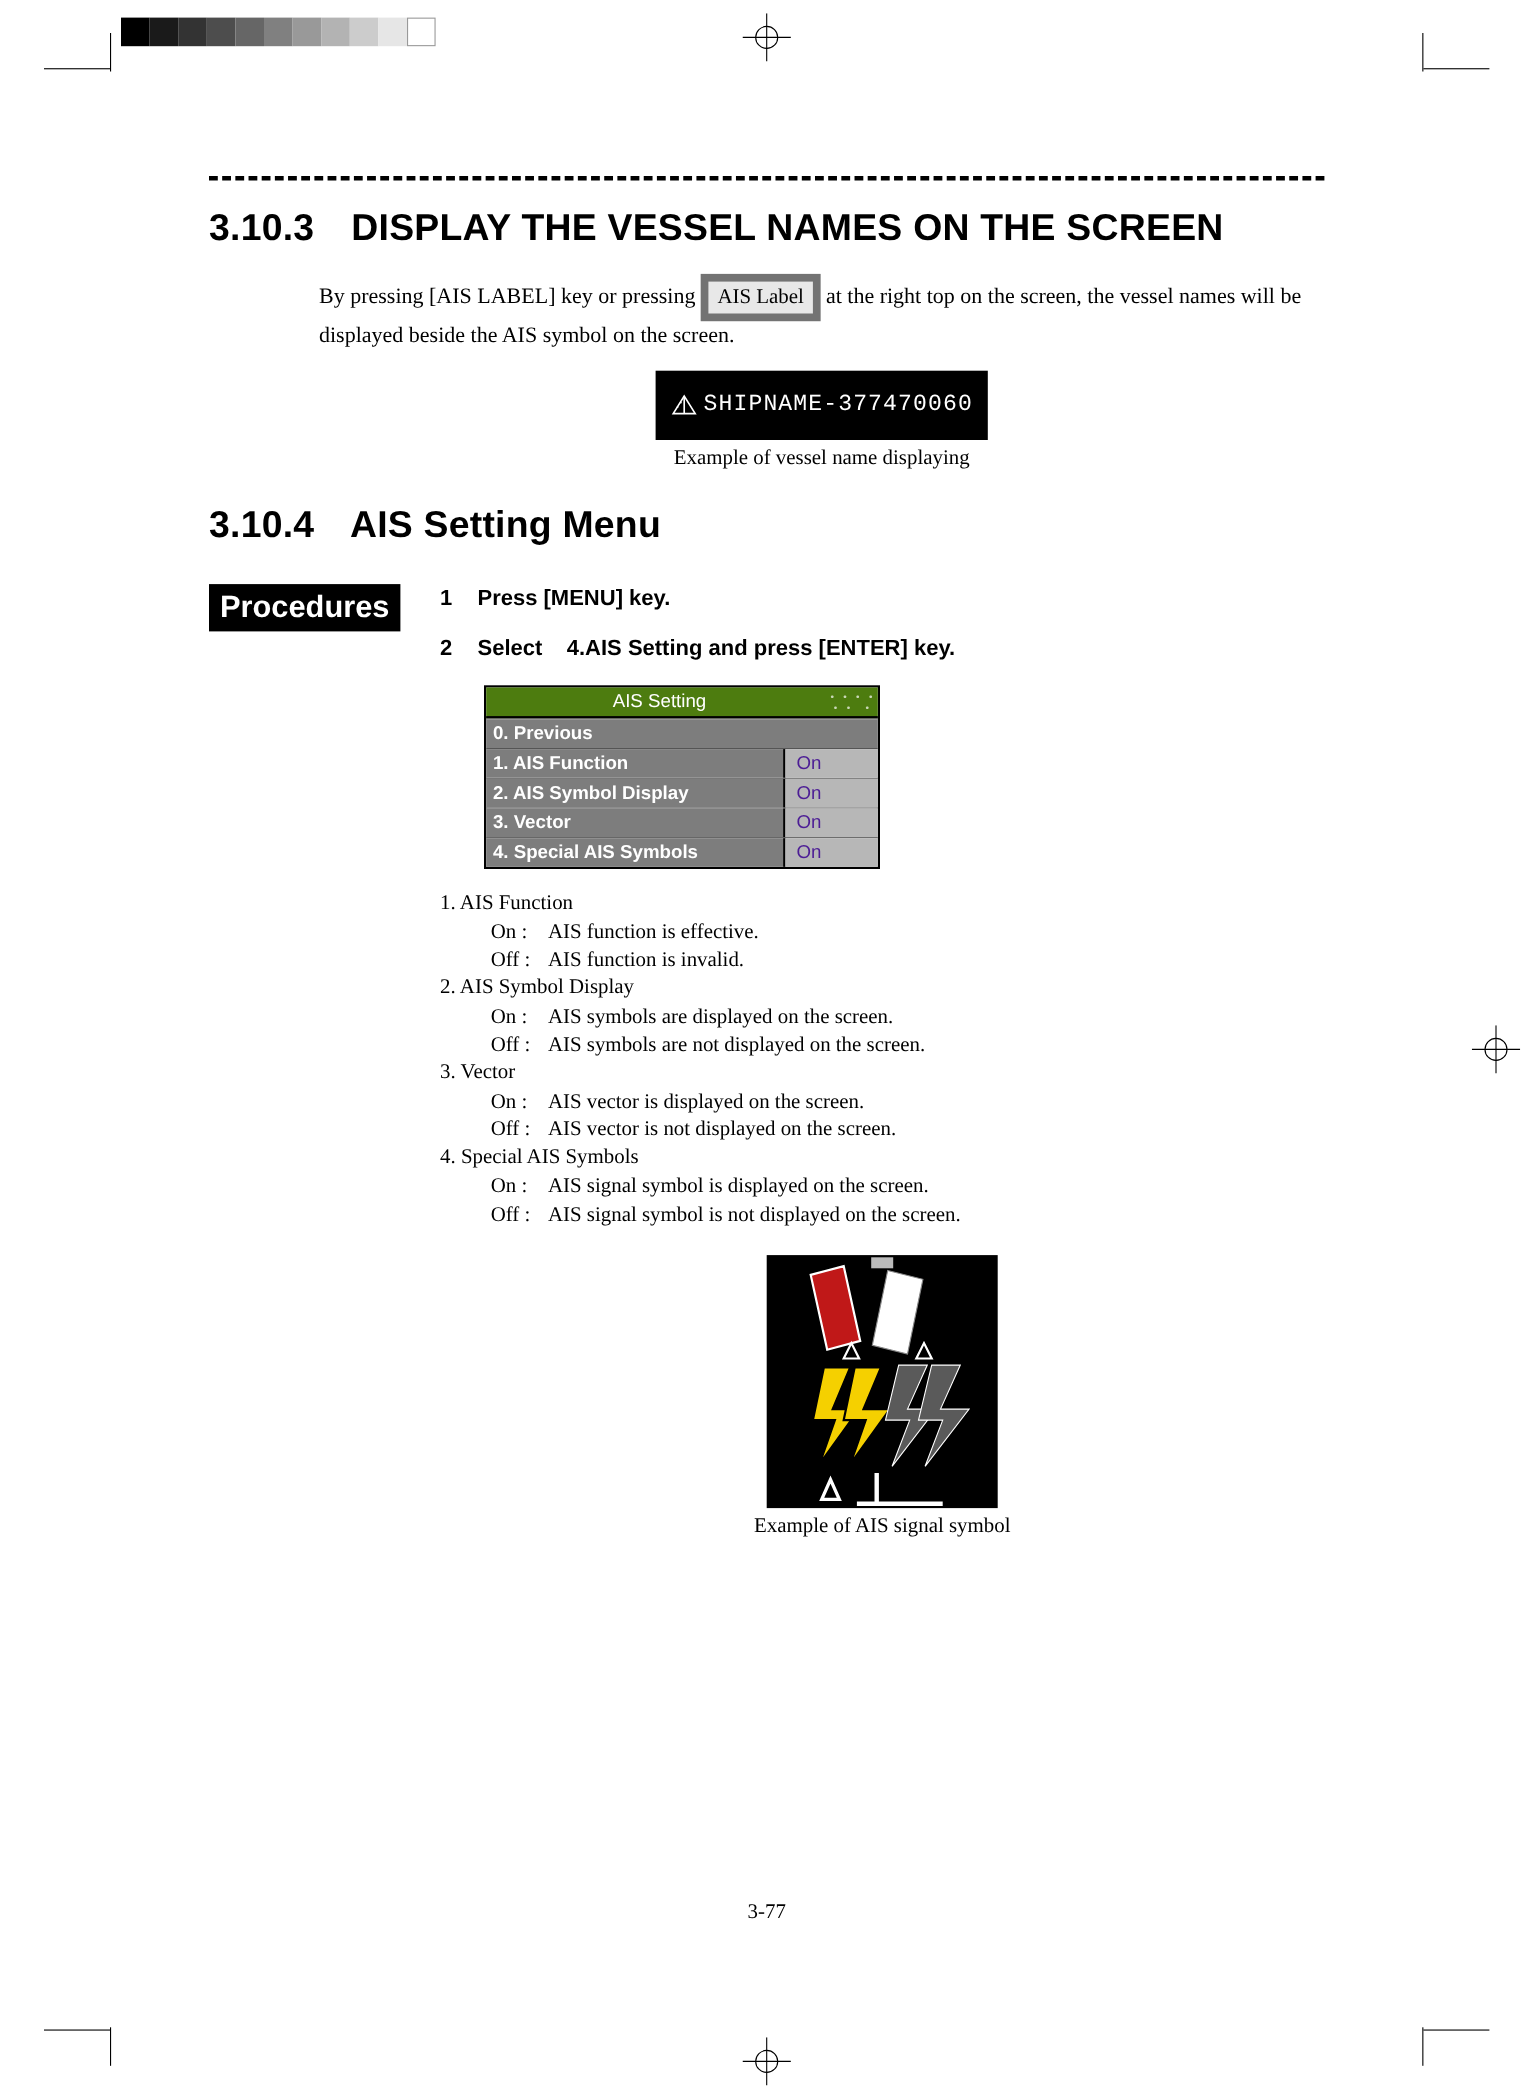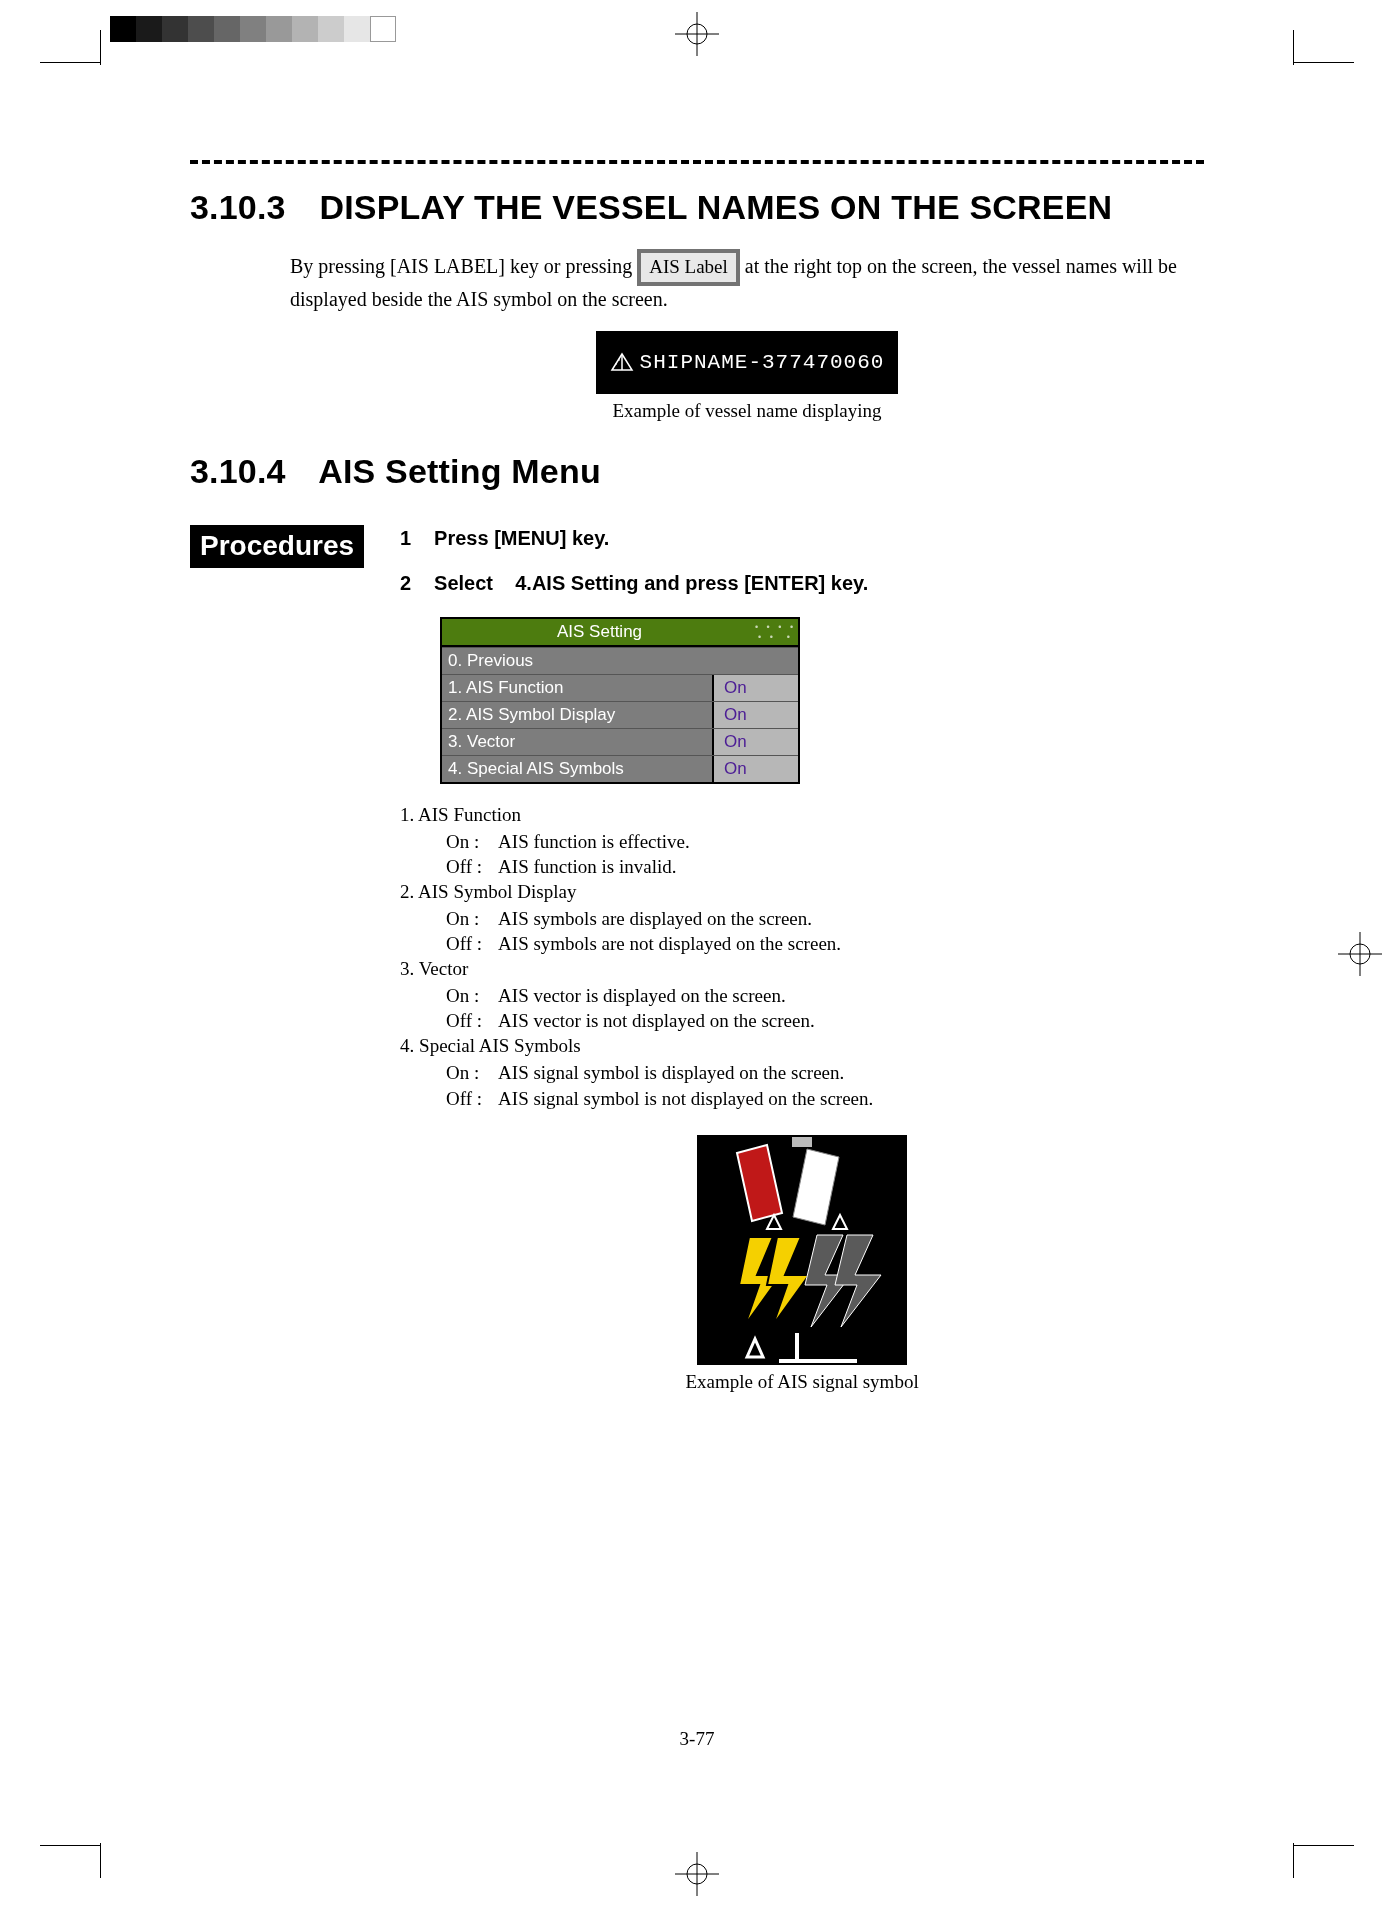--- a/index.html
+++ b/index.html
@@ -64,21 +64,21 @@
     .body-indent { margin-left: 100px; }
 
     p.body {
       font-size: 20px;
       line-height: 1.35;
       margin: 0 0 8px 0;
     }
 
     .btn-box {
       display: inline-block;
-      border: 4px solid #737373;
+      border: 7px solid #737373;
       background: #e8e8e8;
       padding: 1px 8px 2px 8px;
       font-size: 19px;
       font-family: "Times New Roman", Times, serif;
     }
 
     .fig-center { text-align: center; margin: 18px 0 6px 0; }
     .fig-caption { text-align: center; font-size: 19px; margin: 4px 0 30px 0; }
 
     
@@ -106,21 +106,21 @@
       display: flex; gap: 18px;
     }
     .step-line .sn { min-width: 16px; }
 
     
     .menu-wrap { margin: 6px 0 18px 40px; width: 360px; border: 2px solid #000; font-family: Arial, Helvetica, sans-serif; font-size: 17px; }
     .menu-title { background:#4d7c0f; color:#fff; text-align:center; padding: 3px 2px; border-bottom: 2px solid #000;}
     .menu-dots { color:#fff; font-size:9px; letter-spacing:3px; display:inline-block; float:right; opacity:0.7; }
     .menu-row { display:flex; border-top: 1px solid #555; }
     .menu-row:first-of-type { border-top: none; }
-    .menu-lbl { flex: 1; background:#7d7d7d; color:#fff; padding: 3px 6px; border-right: 2px solid #000;}
+    .menu-lbl { flex: 1; background:#7d7d7d; color:#fff; padding: 3px 6px; border-right: 2px solid #000; font-weight: bold;}
     .menu-val { width: 84px; background:#b7b7b7; color:#4c1d95; padding: 3px 10px; }
     .menu-row.full .menu-lbl { border-right: none; }
 
     
     .explain { margin: 8px 0 24px 0; font-size: 19px; line-height: 1.32; }
     .explain .item { margin-bottom: 2px; }
     .explain .sub { margin-left: 46px; }
     .explain .sub .kw { display:inline-block; width: 52px; }
 
     

